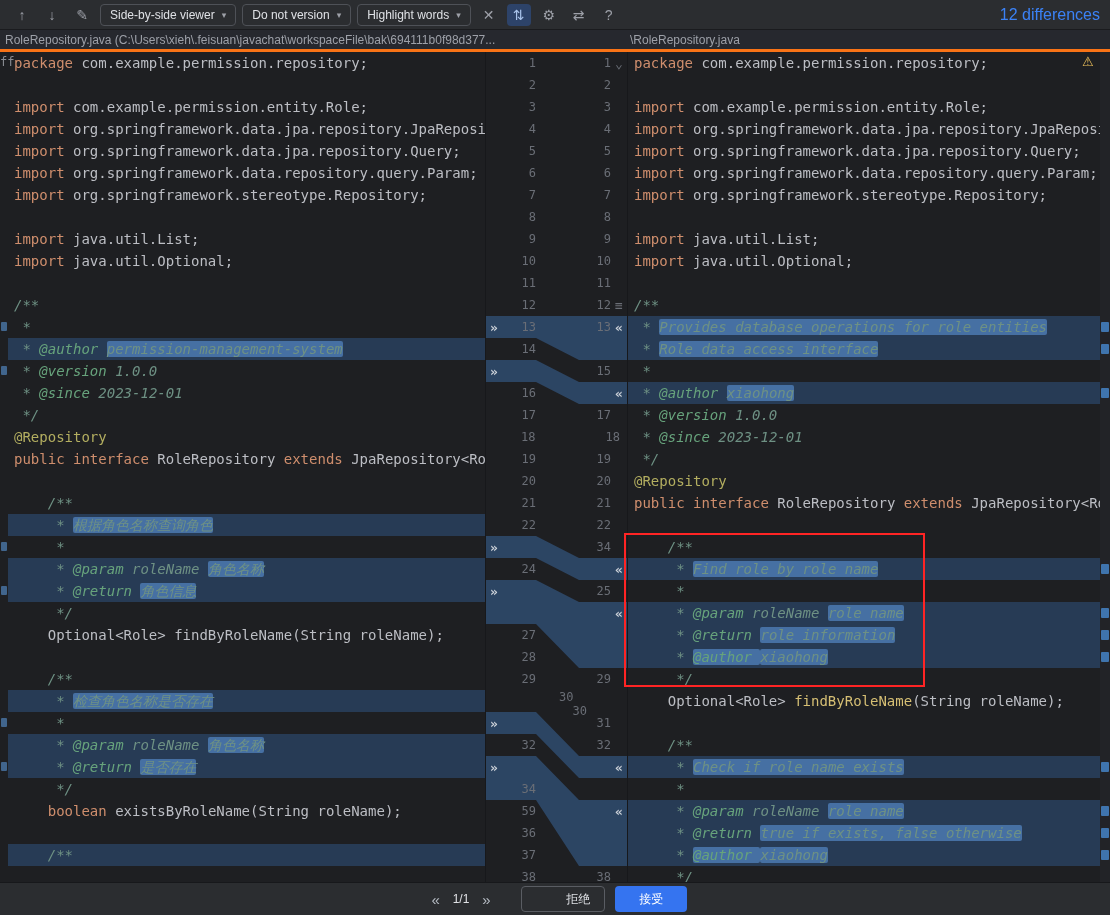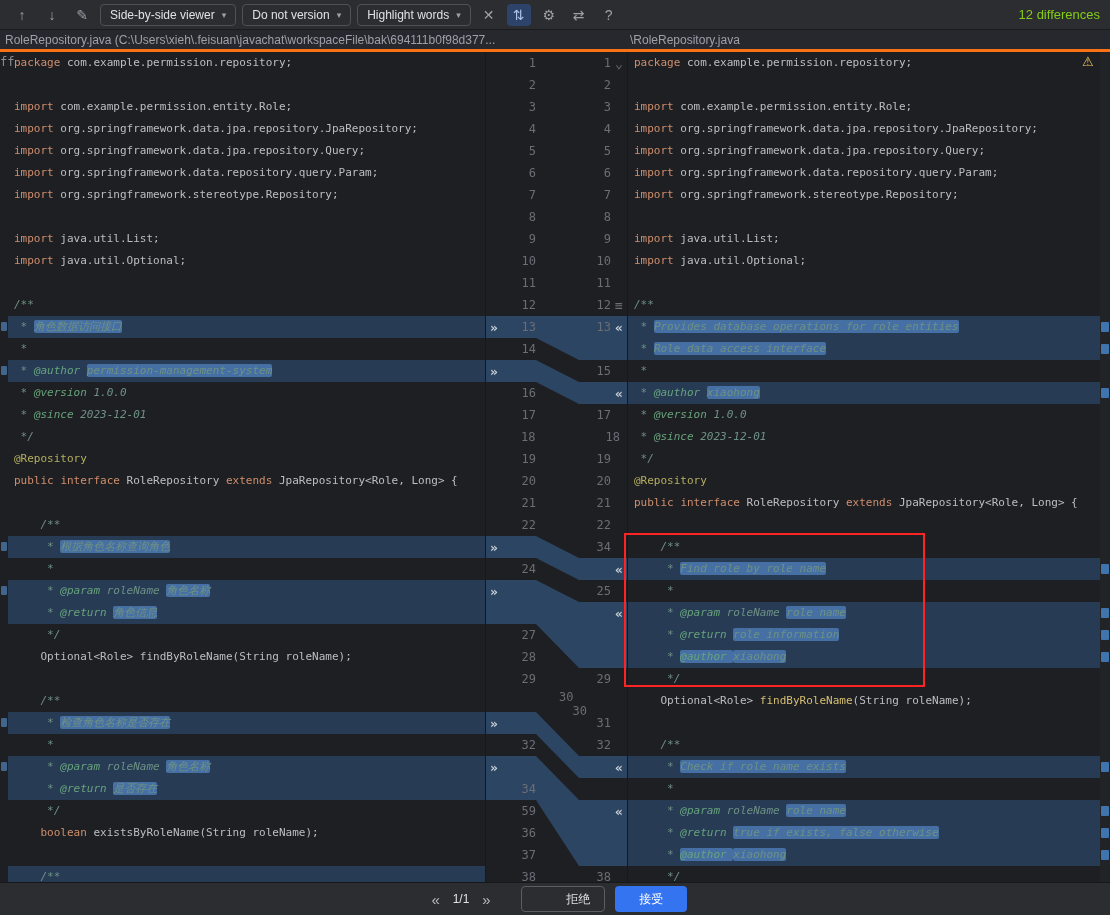--- a/index.html
+++ b/index.html
@@ -7,31 +7,31 @@
   body { background:#1e1f22; color:#dfe1e5; font-family:"Liberation Sans", sans-serif; }
 
   
   .toolbar { height:30px; background:#2b2d30; display:flex; align-items:center; gap:6px; padding:0 10px; border-bottom:1px solid #1a1b1e; }
   .tbtn { width:24px; height:22px; display:flex; align-items:center; justify-content:center;
           color:#9da0a8; font-size:14px; border-radius:4px; background:transparent; border:none; cursor:pointer; }
   .tbtn.active { background:#2d4369; color:#a9c3ea; }
   .dd { height:22px; display:flex; align-items:center; gap:7px; padding:0 9px; border:1px solid #4e5157;
         border-radius:4px; font-size:12px; color:#dfe1e5; background:#2b2d30; cursor:pointer; }
   .dd .caret { color:#9da0a8; font-size:9px; }
-  .diffcount { margin-left:auto; font-size:13px; color:#84cc16; }
+  .diffcount { margin-left:auto; font-size:16px; color:#3b82f6; }
 
   
   .fileheader { height:22px; background:#26282e; position:relative; font-size:12px; color:#9da0a8; border-bottom:3px solid #f97316; }
   .fh-left  { position:absolute; left:5px;  top:3px; white-space:nowrap; max-width:610px; overflow:hidden; }
   .fh-right { position:absolute; left:630px; top:3px; white-space:nowrap; }
 
   
   .diff-body { position:relative; height:830px; background:#1e1f22; }
   .pane { position:absolute; top:0; height:100%; overflow:hidden;
-          font-family:"DejaVu Sans Mono","Liberation Mono",monospace; font-size:11px; }
+          font-family:"DejaVu Sans Mono","Liberation Mono",monospace; font-size:14px; }
   #left-pane  { left:8px;   width:477px; }
   #right-pane { left:628px; width:472px; }
   .line { height:22px; line-height:22px; white-space:pre; padding-left:6px; }
   .line.hl { background:var(--linehl); }
   .sk { color:var(--kw); }
   .sp { color:var(--plain); }
   .sc { color:var(--cmt); font-style:italic; }
   .st { color:var(--tag); font-style:italic; }
   .sa { color:var(--ann); }
   .sm { color:var(--method); }
@@ -140,21 +140,20 @@
         <div class="line"><span class="sk">import</span><span class="sp"> com.example.permission.entity.Role;</span></div>
         <div class="line"><span class="sk">import</span><span class="sp"> org.springframework.data.jpa.repository.JpaRepository;</span></div>
         <div class="line"><span class="sk">import</span><span class="sp"> org.springframework.data.jpa.repository.Query;</span></div>
         <div class="line"><span class="sk">import</span><span class="sp"> org.springframework.data.repository.query.Param;</span></div>
         <div class="line"><span class="sk">import</span><span class="sp"> org.springframework.stereotype.Repository;</span></div>
         <div class="line"></div>
         <div class="line"><span class="sk">import</span><span class="sp"> java.util.List;</span></div>
         <div class="line"><span class="sk">import</span><span class="sp"> java.util.Optional;</span></div>
         <div class="line"></div>
         <div class="line"><span class="sc">/**</span></div>
-        <div class="line hl"><span class="sc"> * </span><span class="sc w">角色数据访问接口</span></div>
         <div class="line"><span class="sc"> *</span></div>
         <div class="line hl"><span class="sc"> * </span><span class="st">@author </span><span class="sc w">permission-management-system</span></div>
         <div class="line"><span class="sc"> * </span><span class="st">@version </span><span class="sc">1.0.0</span></div>
         <div class="line"><span class="sc"> * </span><span class="st">@since </span><span class="sc">2023-12-01</span></div>
         <div class="line"><span class="sc"> */</span></div>
         <div class="line"><span class="sa">@Repository</span></div>
         <div class="line"><span class="sk">public</span><span class="sp"> </span><span class="sk">interface</span><span class="sp"> RoleRepository </span><span class="sk">extends</span><span class="sp"> JpaRepository&lt;Role, Long&gt; {</span></div>
         <div class="line"></div>
         <div class="line"><span class="sc">    /**</span></div>
         <div class="line hl"><span class="sc">     * </span><span class="sc w">根据角色名称查询角色</span></div>

